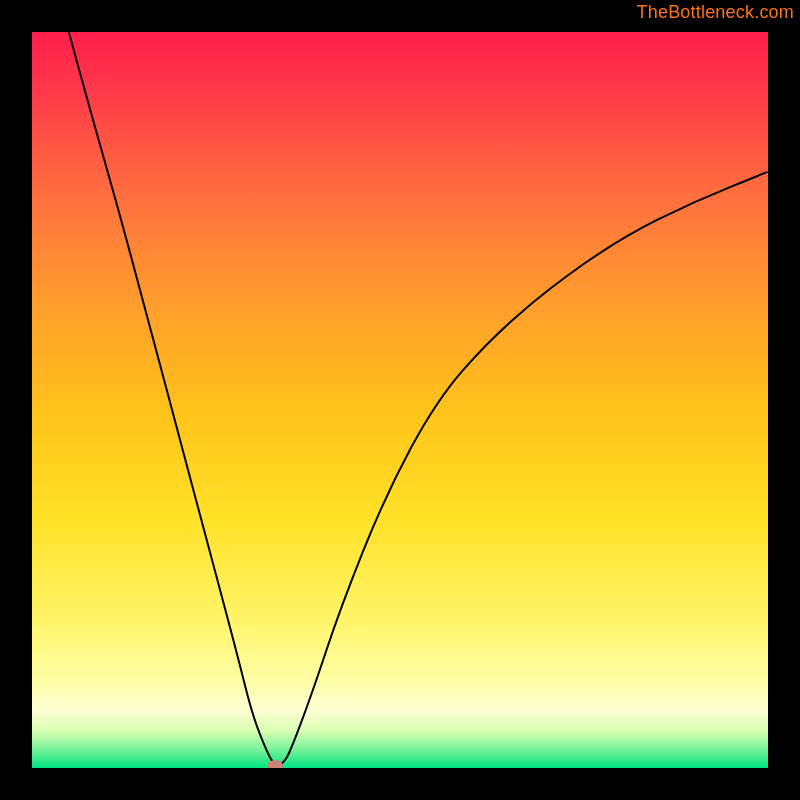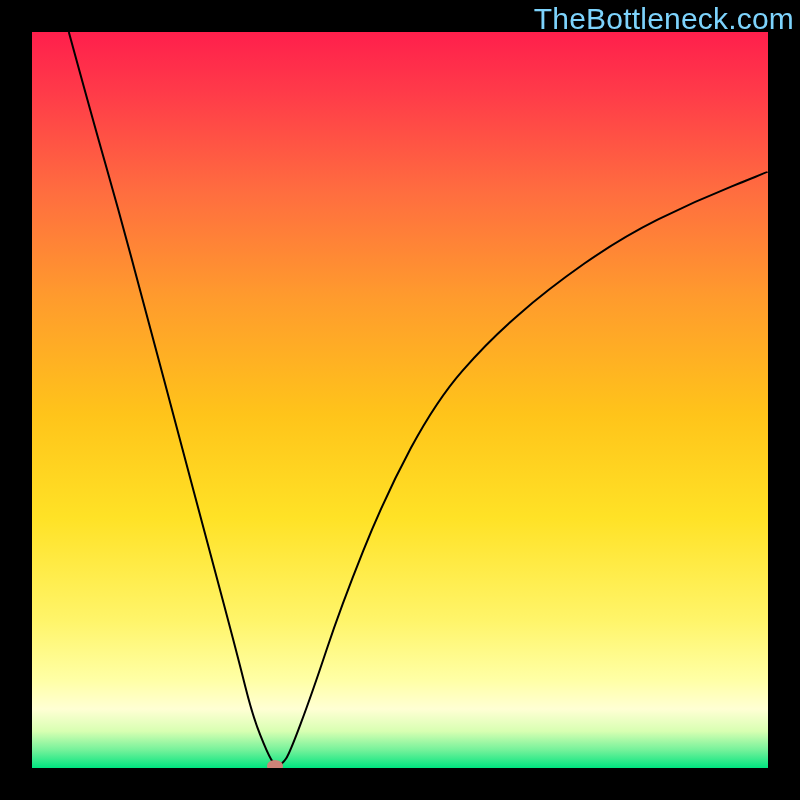--- a/index.html
+++ b/index.html
@@ -41,22 +41,22 @@
       #ffffd4 92%,
       #d8ffb2 95%,
       #77f29b 97.5%,
       #00e47f 100%
     );
   }
   .watermark {
     position: absolute;
     top: 2px;
     right: 6px;
-    color: #7dd3fc;
-    font-size: 30px;
+    color: #f97316;
+    font-size: 18px;
     letter-spacing: 0.2px;
     font-weight: 400;
     z-index: 4;
     user-select: none;
   }
   svg.curve {
     position: absolute;
     left: 0; top: 0;
     width: 736px;
     height: 736px;

